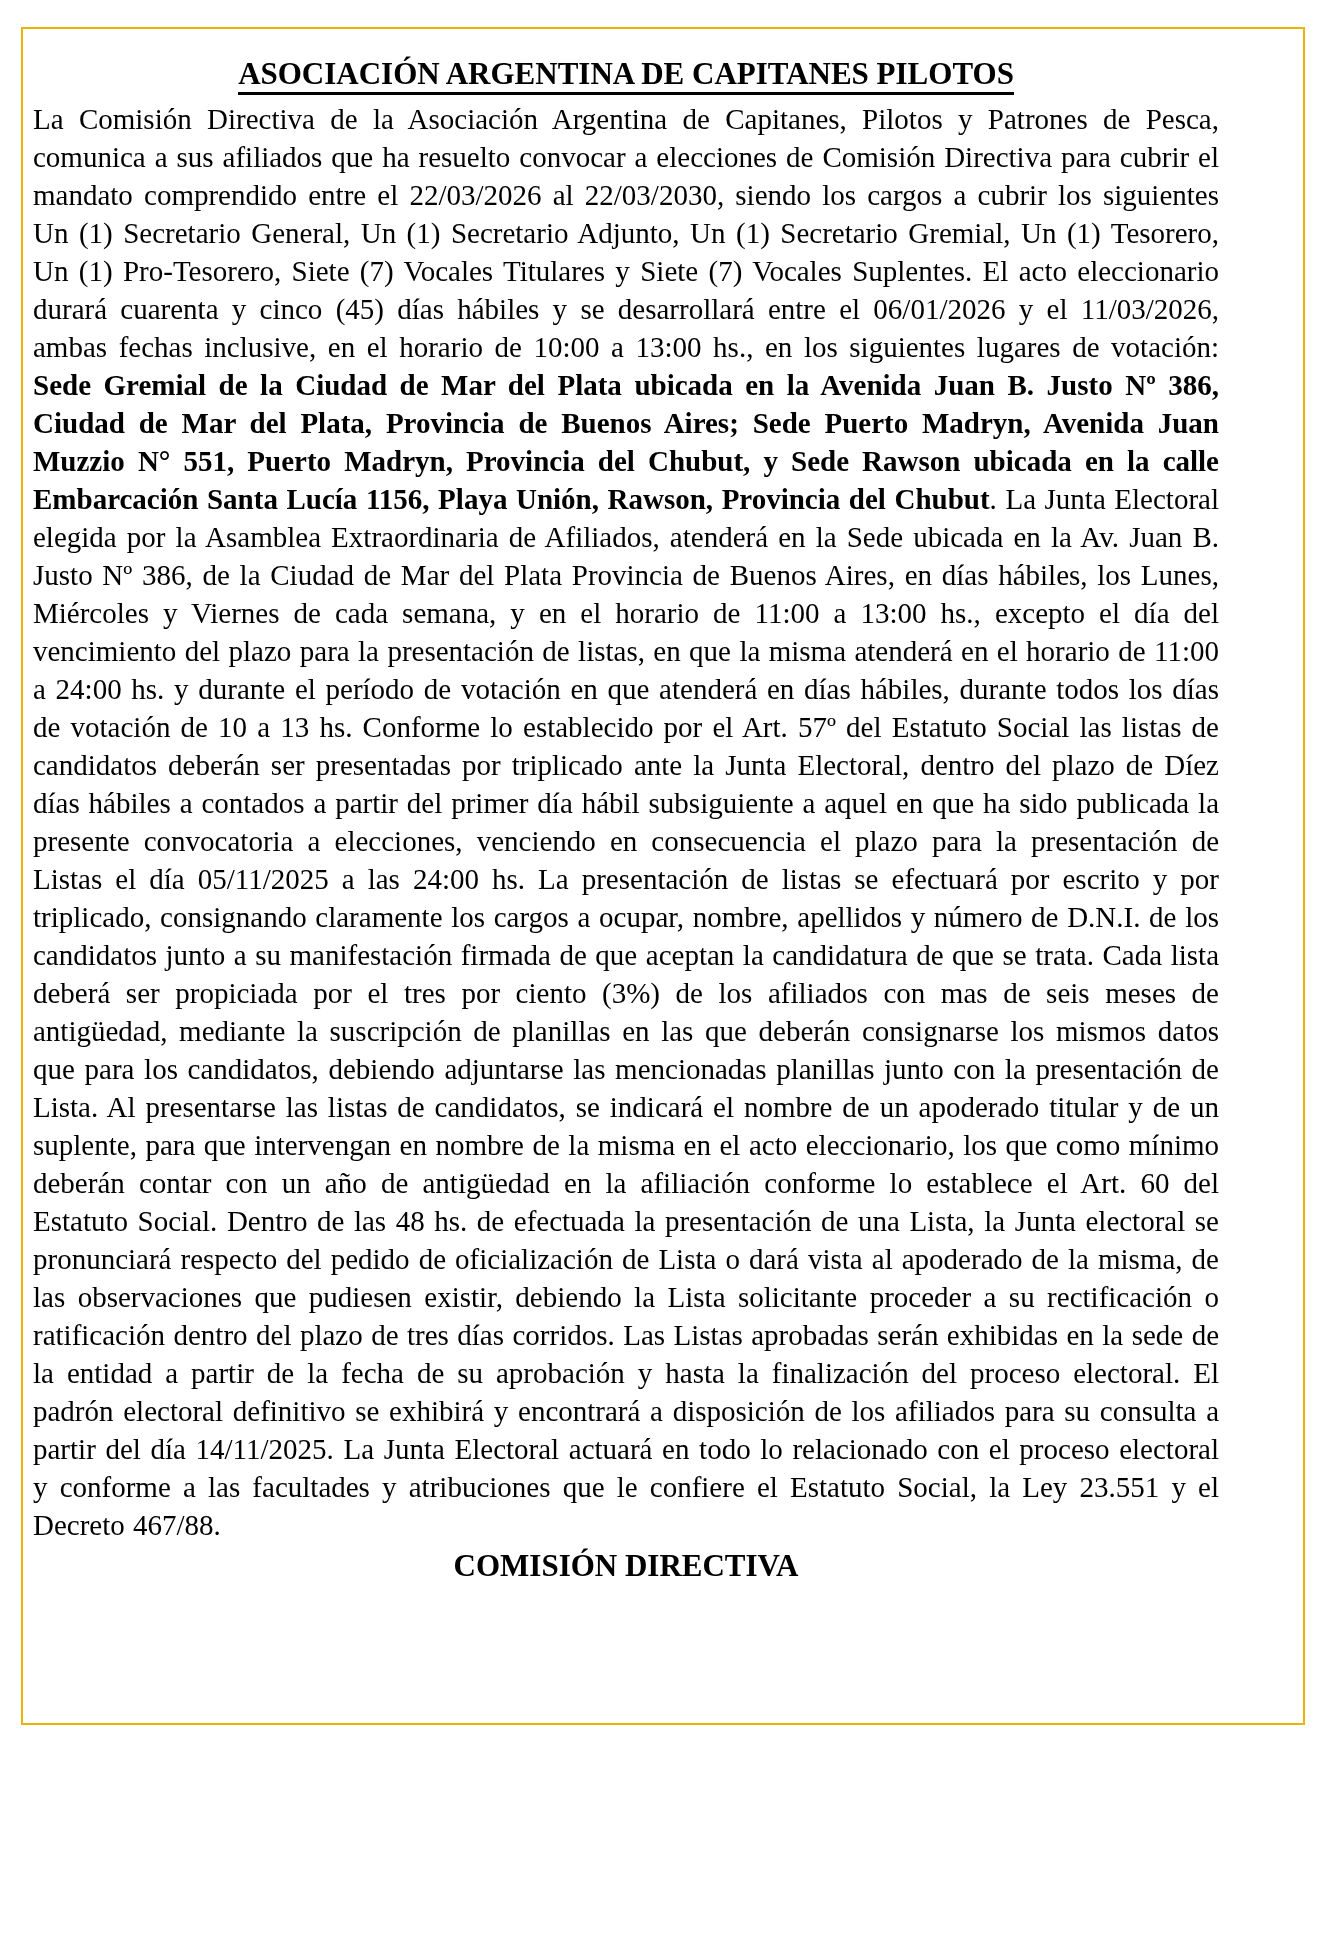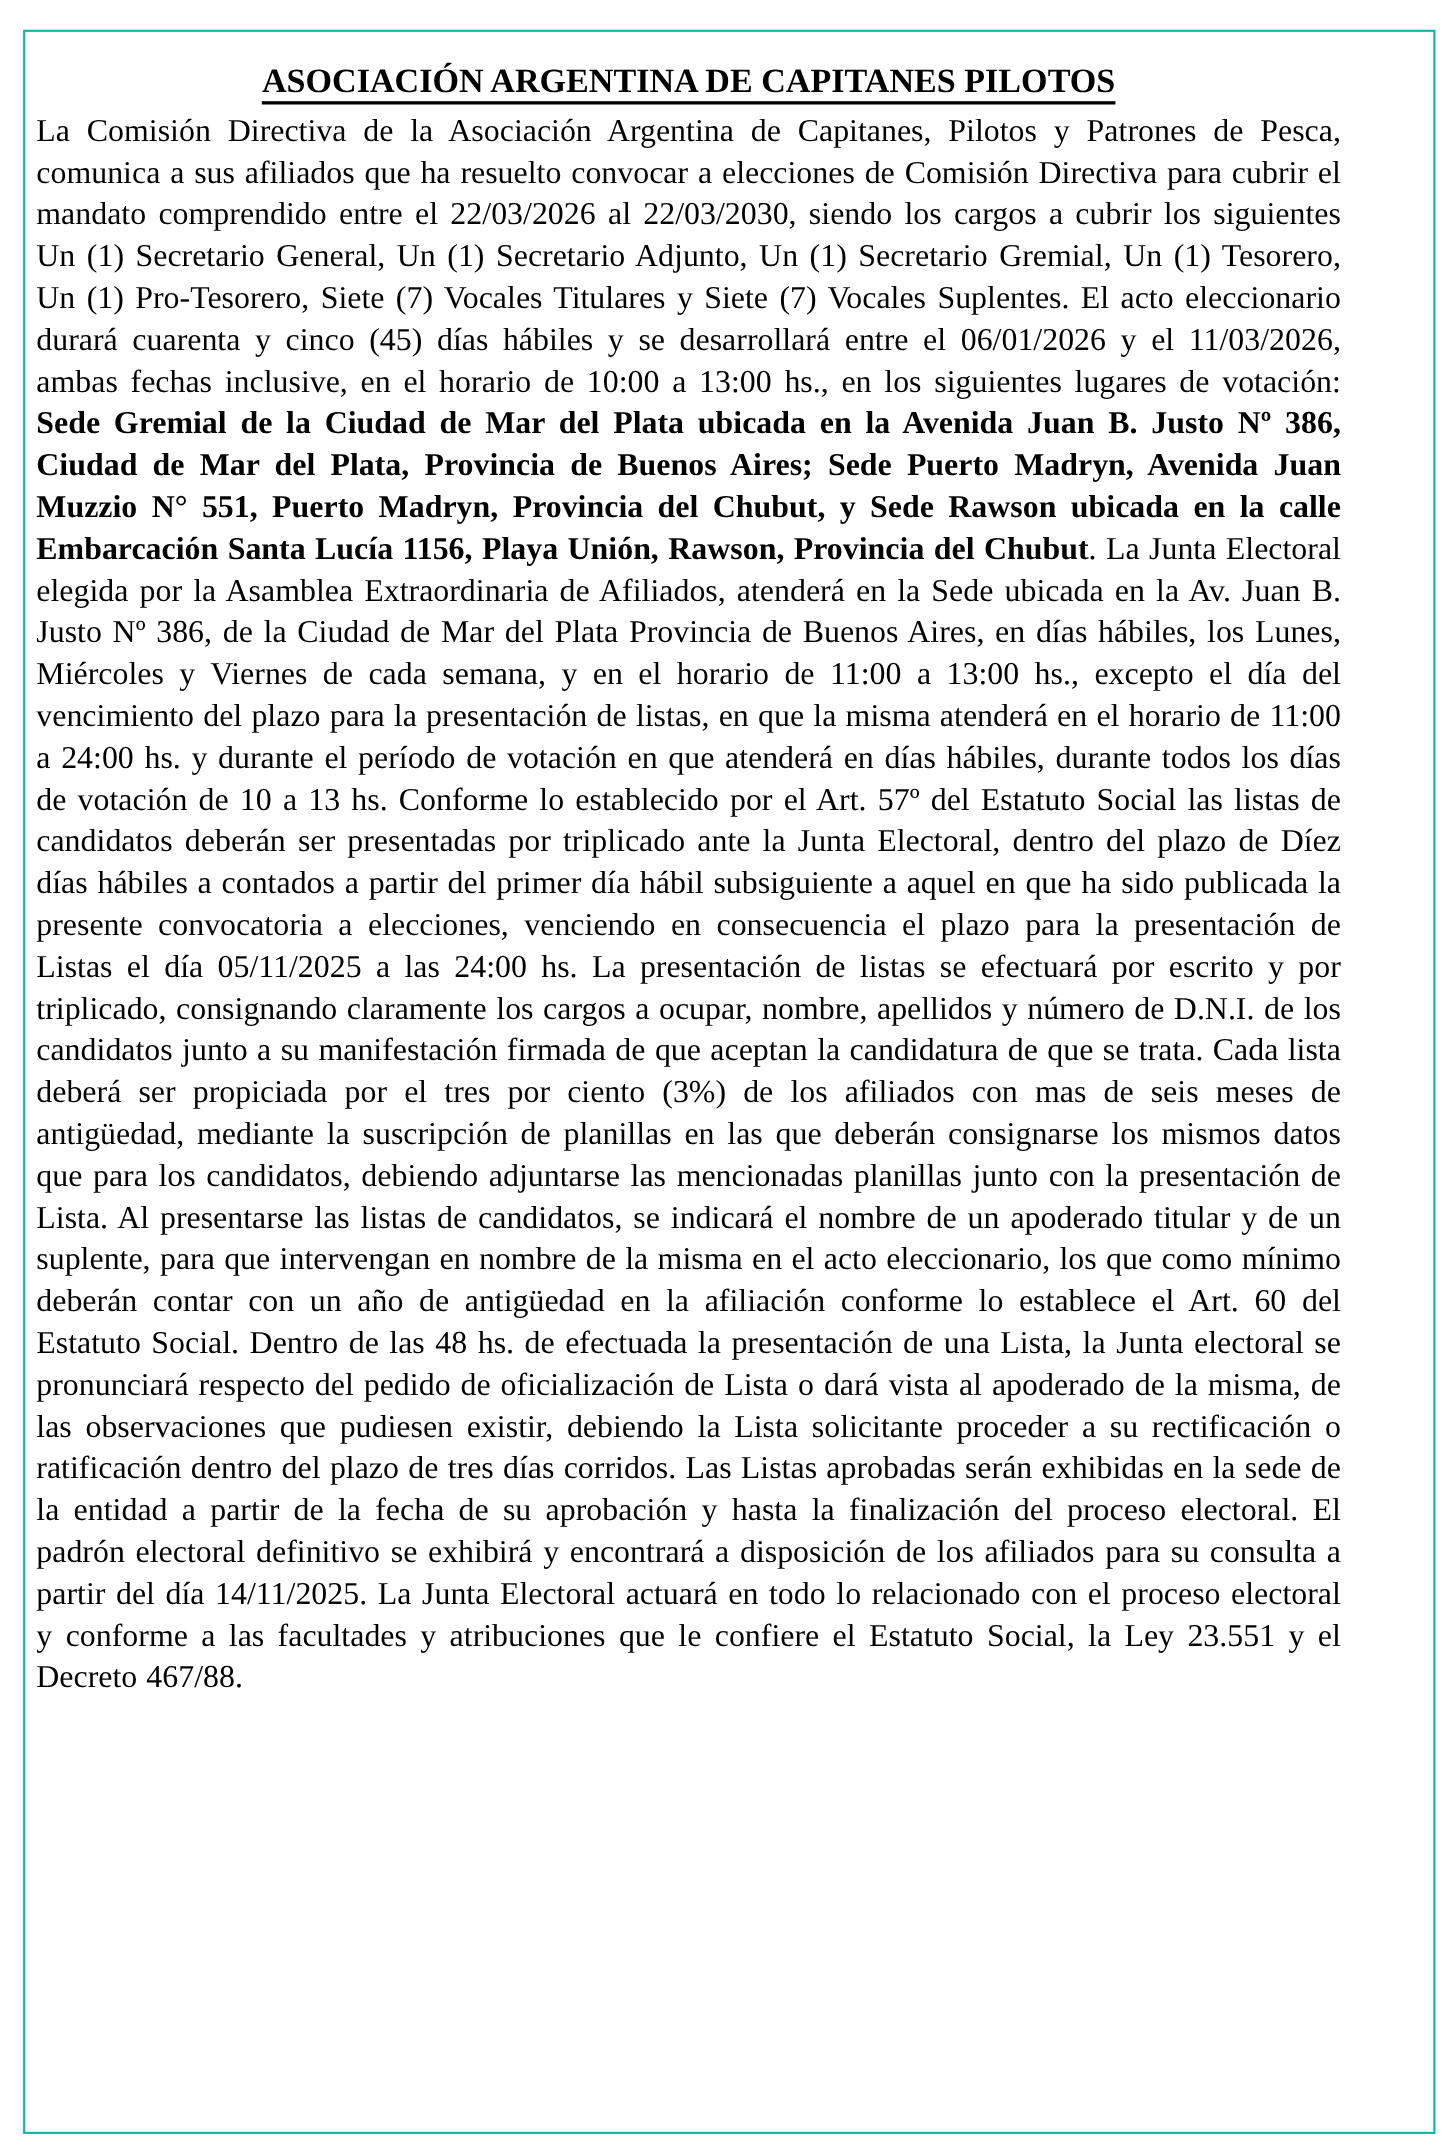--- a/index.html
+++ b/index.html
@@ -12,22 +12,22 @@
     height: 1960px;
     position: relative;
     font-family: "Liberation Serif", "DejaVu Serif", serif;
     color: #000000;
   }
   .sheet {
     position: absolute;
     left: 21px;
     top: 27px;
     width: 1284px;
-    height: 1913px;
-    border: 2px solid #14b8a6;
+    height: 1698px;
+    border: 2px solid #eab308;
     box-sizing: border-box;
     padding: 24px 84px 0 10px;
     background: #ffffff;
     overflow: hidden;
   }
   .doc-header {
     text-align: center;
     font-weight: bold;
     font-size: 31px;
     line-height: 41px;
@@ -61,13 +61,14 @@
 </head>
 <body>
 
 <div class="sheet">
   <div class="doc-header">
     <div class="h-line"><span class="u">ASOCIACIÓN ARGENTINA DE CAPITANES PILOTOS</span></div>
   </div>
 
   <p class="doc-body"><span>La Comisión Directiva de la Asociación Argentina de Capitanes, Pilotos y Patrones de Pesca, comunica a sus afiliados que ha resuelto convocar a elecciones de Comisión Directiva para cubrir el mandato comprendido entre el 22/03/2026 al 22/03/2030, siendo los cargos a cubrir los siguientes Un (1) Secretario General, Un (1) Secretario Adjunto, Un (1) Secretario Gremial, Un (1) Tesorero, Un (1) Pro-Tesorero, Siete (7) Vocales Titulares y Siete (7) Vocales Suplentes. El acto eleccionario durará cuarenta y cinco (45) días hábiles y se desarrollará entre el 06/01/2026 y el 11/03/2026, ambas fechas inclusive, en el horario de 10:00 a 13:00 hs., en los siguientes lugares de votación: </span><span class="b">Sede Gremial de la Ciudad de Mar del Plata ubicada en la Avenida Juan B. Justo Nº 386, Ciudad de Mar del Plata, Provincia de Buenos Aires; Sede Puerto Madryn, Avenida Juan Muzzio N° 551, Puerto Madryn, Provincia del Chubut, y Sede Rawson ubicada en la calle Embarcación Santa Lucía 1156, Playa Unión, Rawson, Provincia del Chubut</span><span>. La Junta Electoral elegida por la Asamblea Extraordinaria de Afiliados, atenderá en la Sede ubicada en la Av. Juan B. Justo Nº 386, de la Ciudad de Mar del Plata Provincia de Buenos Aires, en días hábiles, los Lunes, Miércoles y Viernes de cada semana, y en el horario de 11:00 a 13:00 hs., excepto el día del vencimiento del plazo para la presentación de listas, en que la misma atenderá en el horario de 11:00 a 24:00 hs. y durante el período de votación en que atenderá en días hábiles, durante todos los días de votación de 10 a 13 hs. Conforme lo establecido por el Art. 57º del Estatuto Social las listas de candidatos deberán ser presentadas por triplicado ante la Junta Electoral, dentro del plazo de Díez días hábiles a contados a partir del primer día hábil subsiguiente a aquel en que ha sido publicada la presente convocatoria a elecciones, venciendo en consecuencia el plazo para la presentación de Listas el día 05/11/2025 a las 24:00 hs. La presentación de listas se efectuará por escrito y por triplicado, consignando claramente los cargos a ocupar, nombre, apellidos y número de D.N.I. de los candidatos junto a su manifestación firmada de que aceptan la candidatura de que se trata. Cada lista deberá ser propiciada por el tres por ciento (3%) de los afiliados con mas de seis meses de antigüedad, mediante la suscripción de planillas en las que deberán consignarse los mismos datos que para los candidatos, debiendo adjuntarse las mencionadas planillas junto con la presentación de Lista. Al presentarse las listas de candidatos, se indicará el nombre de un apoderado titular y de un suplente, para que intervengan en nombre de la misma en el acto eleccionario, los que como mínimo deberán contar con un año de antigüedad en la afiliación conforme lo establece el Art. 60 del Estatuto Social. Dentro de las 48 hs. de efectuada la presentación de una Lista, la Junta electoral se pronunciará respecto del pedido de oficialización de Lista o dará vista al apoderado de la misma, de las observaciones que pudiesen existir, debiendo la Lista solicitante proceder a su rectificación o ratificación dentro del plazo de tres días corridos. Las Listas aprobadas serán exhibidas en la sede de la entidad a partir de la fecha de su aprobación y hasta la finalización del proceso electoral. El padrón electoral definitivo se exhibirá y encontrará a disposición de los afiliados para su consulta a partir del día 14/11/2025. La Junta Electoral actuará en todo lo relacionado con el proceso electoral y conforme a las facultades y atribuciones que le confiere el Estatuto Social, la Ley 23.551 y el Decreto 467/88.</span></p>
 
+  <div class="signature"><span>COMISIÓN DIRECTIVA</span></div>
 </div>
 
 </body></html>

